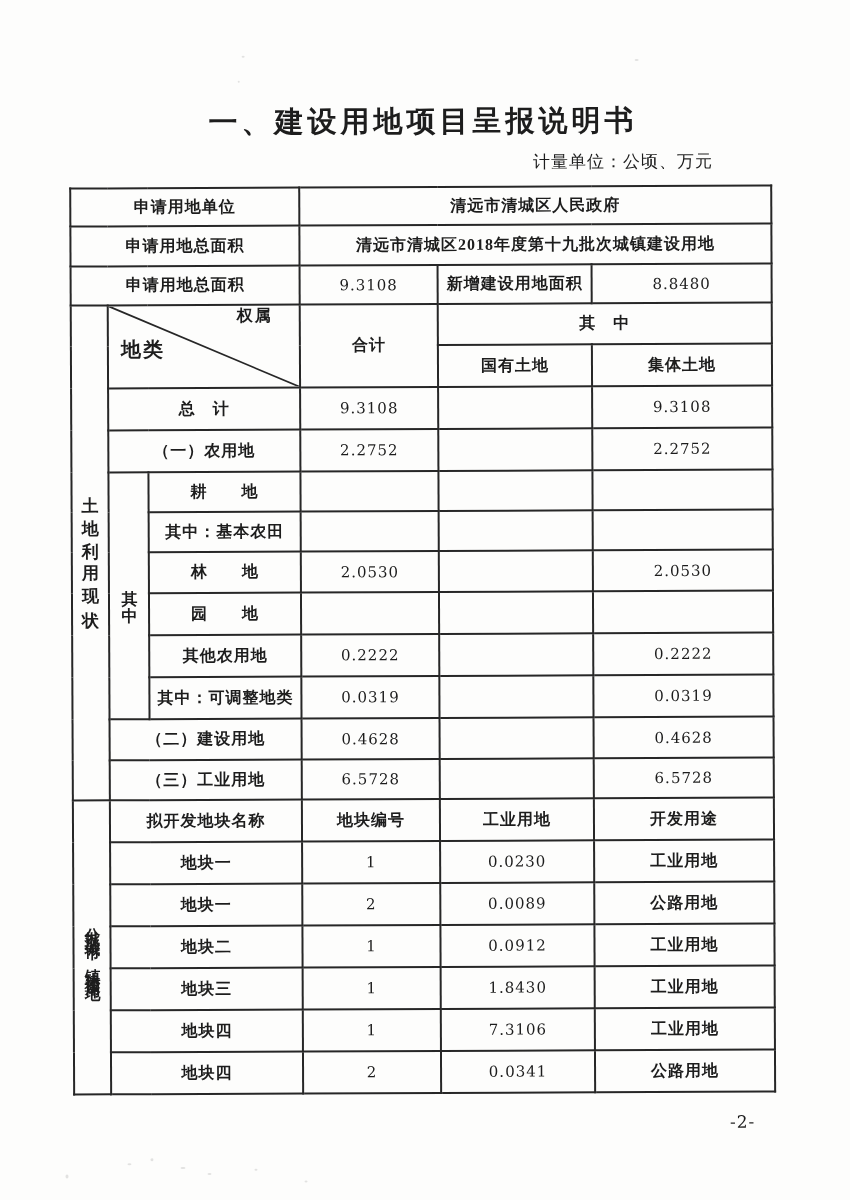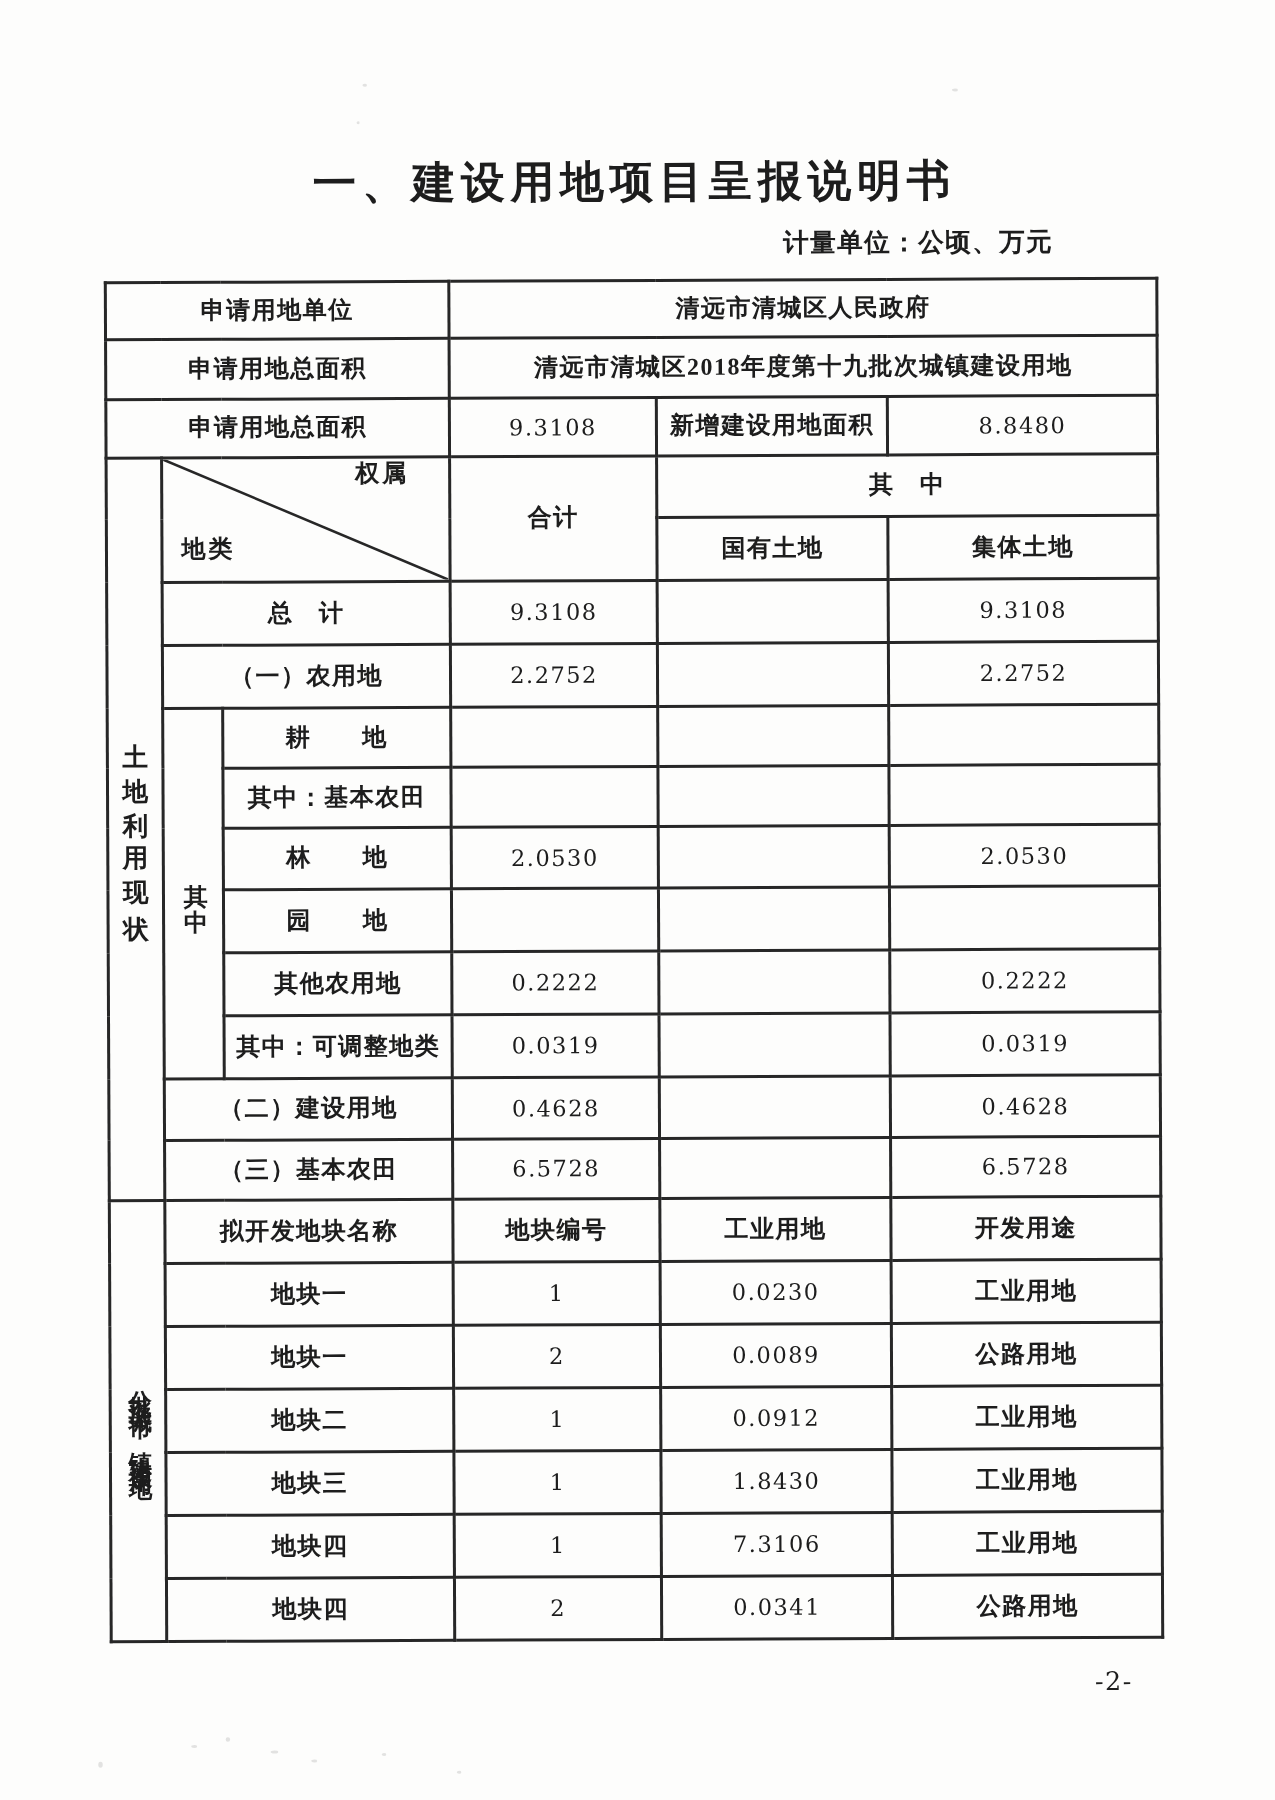--- a/index.html
+++ b/index.html
@@ -8,22 +8,22 @@
     background:#fdfdfc;
     font-family:"Liberation Serif","DejaVu Serif",serif;
     color:#1d1d1d;
   }
   .sheet{position:absolute;inset:0;transform:rotate(-0.25deg);transform-origin:50% 50%;}
   .title{
     position:absolute;top:102px;left:0;width:100%;margin:0;
     text-align:center;font-size:29px;font-weight:700;letter-spacing:4px;
   }
   .unit-note{
-    position:absolute;top:151px;right:146px;
-    font-size:17px;font-weight:700;letter-spacing:1px;
+    position:absolute;top:151px;right:135px;
+    font-size:17px;font-weight:400;letter-spacing:1px;
   }
   table.report{
     position:absolute;left:71px;top:186px;width:701px;
     border-collapse:collapse;table-layout:fixed;
   }
   table.report td{
     border:2px solid #272727;padding:0 2px;
     text-align:center;vertical-align:middle;overflow:hidden;
   }
   td.lab{font-size:16px;font-weight:700;letter-spacing:1px;}
@@ -32,21 +32,21 @@
     display:inline-block;
     writing-mode:vertical-lr;text-orientation:upright;
     font-weight:700;white-space:nowrap;
   }
   .v-wide{font-size:17px;letter-spacing:23px;}
   .v-qz{font-size:16px;letter-spacing:17px;}
   .v-plots{font-size:15.5px;letter-spacing:4px;}
   td.diag{position:relative;padding:0;}
   .diag-svg{position:absolute;top:0;left:0;width:100%;height:100%;display:block;}
   .diag-tr{position:absolute;top:0;right:26px;font-size:16px;font-weight:700;letter-spacing:2px;}
-  .diag-bl{position:absolute;bottom:10px;left:12px;font-size:16px;font-weight:700;letter-spacing:2px;}
+  .diag-bl{position:absolute;bottom:24px;left:12px;font-size:20px;font-weight:700;letter-spacing:2px;}
   .page-num{
     position:absolute;top:1113px;right:97px;
     font-size:17px;letter-spacing:1px;font-family:"DejaVu Serif",serif;
   }
   .sp{position:absolute;background:rgba(45,45,45,.13);border-radius:50%;}
 </style>
 </head>
 <body>
 
 <div class="sheet">
@@ -152,21 +152,21 @@
         <td class="num">0.0319</td>
       </tr>
 
       <tr style="height:41px">
         <td colspan="2" class="lab">（二）建设用地</td>
         <td class="num">0.4628</td>
         <td class="num"></td>
         <td class="num">0.4628</td>
       </tr>
       <tr style="height:40px">
-        <td colspan="2" class="lab">（三）基本农田</td>
+        <td colspan="2" class="lab">（三）工业用地</td>
         <td class="num">6.5728</td>
         <td class="num"></td>
         <td class="num">6.5728</td>
       </tr>
 
       <tr style="height:42px">
         <td rowspan="7">
           <span class="vtext v-plots">分批次城市/镇建设用地</span>
         </td>
         <td colspan="2" class="lab">拟开发地块名称</td>

